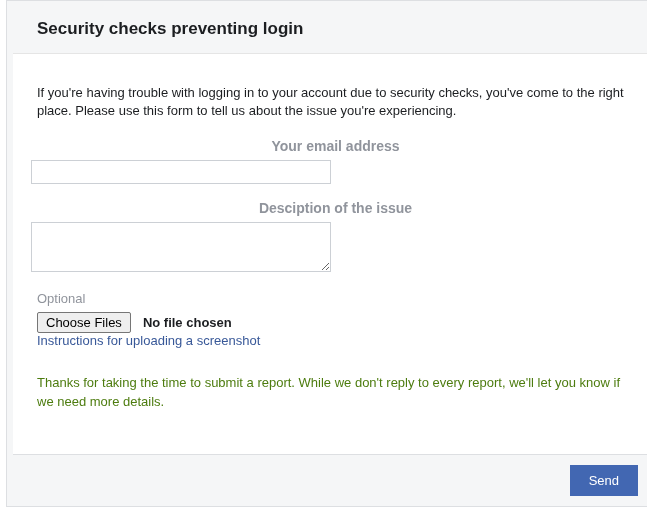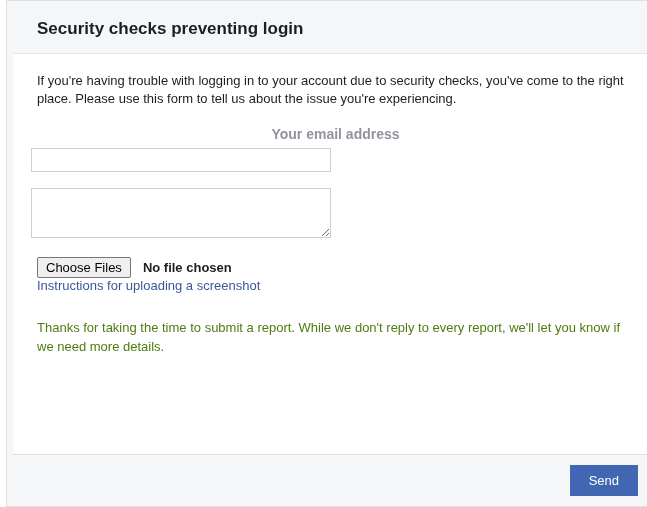--- a/index.html
+++ b/index.html
@@ -32,21 +32,21 @@
   }
   .card-body {
     background: #fff;
     padding: 18px;
     flex: 1;
     overflow: auto;
   }
   .intro {
     color: #1c1e21;
     line-height: 1.4;
-    margin: 0 0 18px 0;
+    margin: 12px 0 18px 0;
   }
   .field-label {
     font-size: 14px;
     font-weight: bold;
     color: #90949c;
     margin: 0 0 6px 0;
     text-align: center;
   }
   .sub-label {
     font-size: 13px;
@@ -130,22 +130,24 @@
     <h1>Security checks preventing login</h1>
   </div>
 
   <div class="card-body">
 
     <p class="intro">If you're having trouble with logging in to your account due to security checks, you've come to the right place. Please use this form to tell us about the issue you're experiencing.</p>
 
     <div class="field-label">Your email address</div>
     <input type="text" class="text-input" value="" style="">
 
+    <div class="field-label">Desciption of the issue</div>
     <textarea class="textarea-input" style=""></textarea>
 
+    <div class="sub-label">Optional</div>
     <div class="file-row">
       <button type="button" class="file-btn">Choose Files</button>
       <span class="file-status">No file chosen</span>
     </div>
 
     <a class="link">Instructions for uploading a screenshot</a>
 
     <p class="thanks">Thanks for taking the time to submit a report. While we don't reply to every report, we'll let you know if we need more details.</p>
 
   </div>

